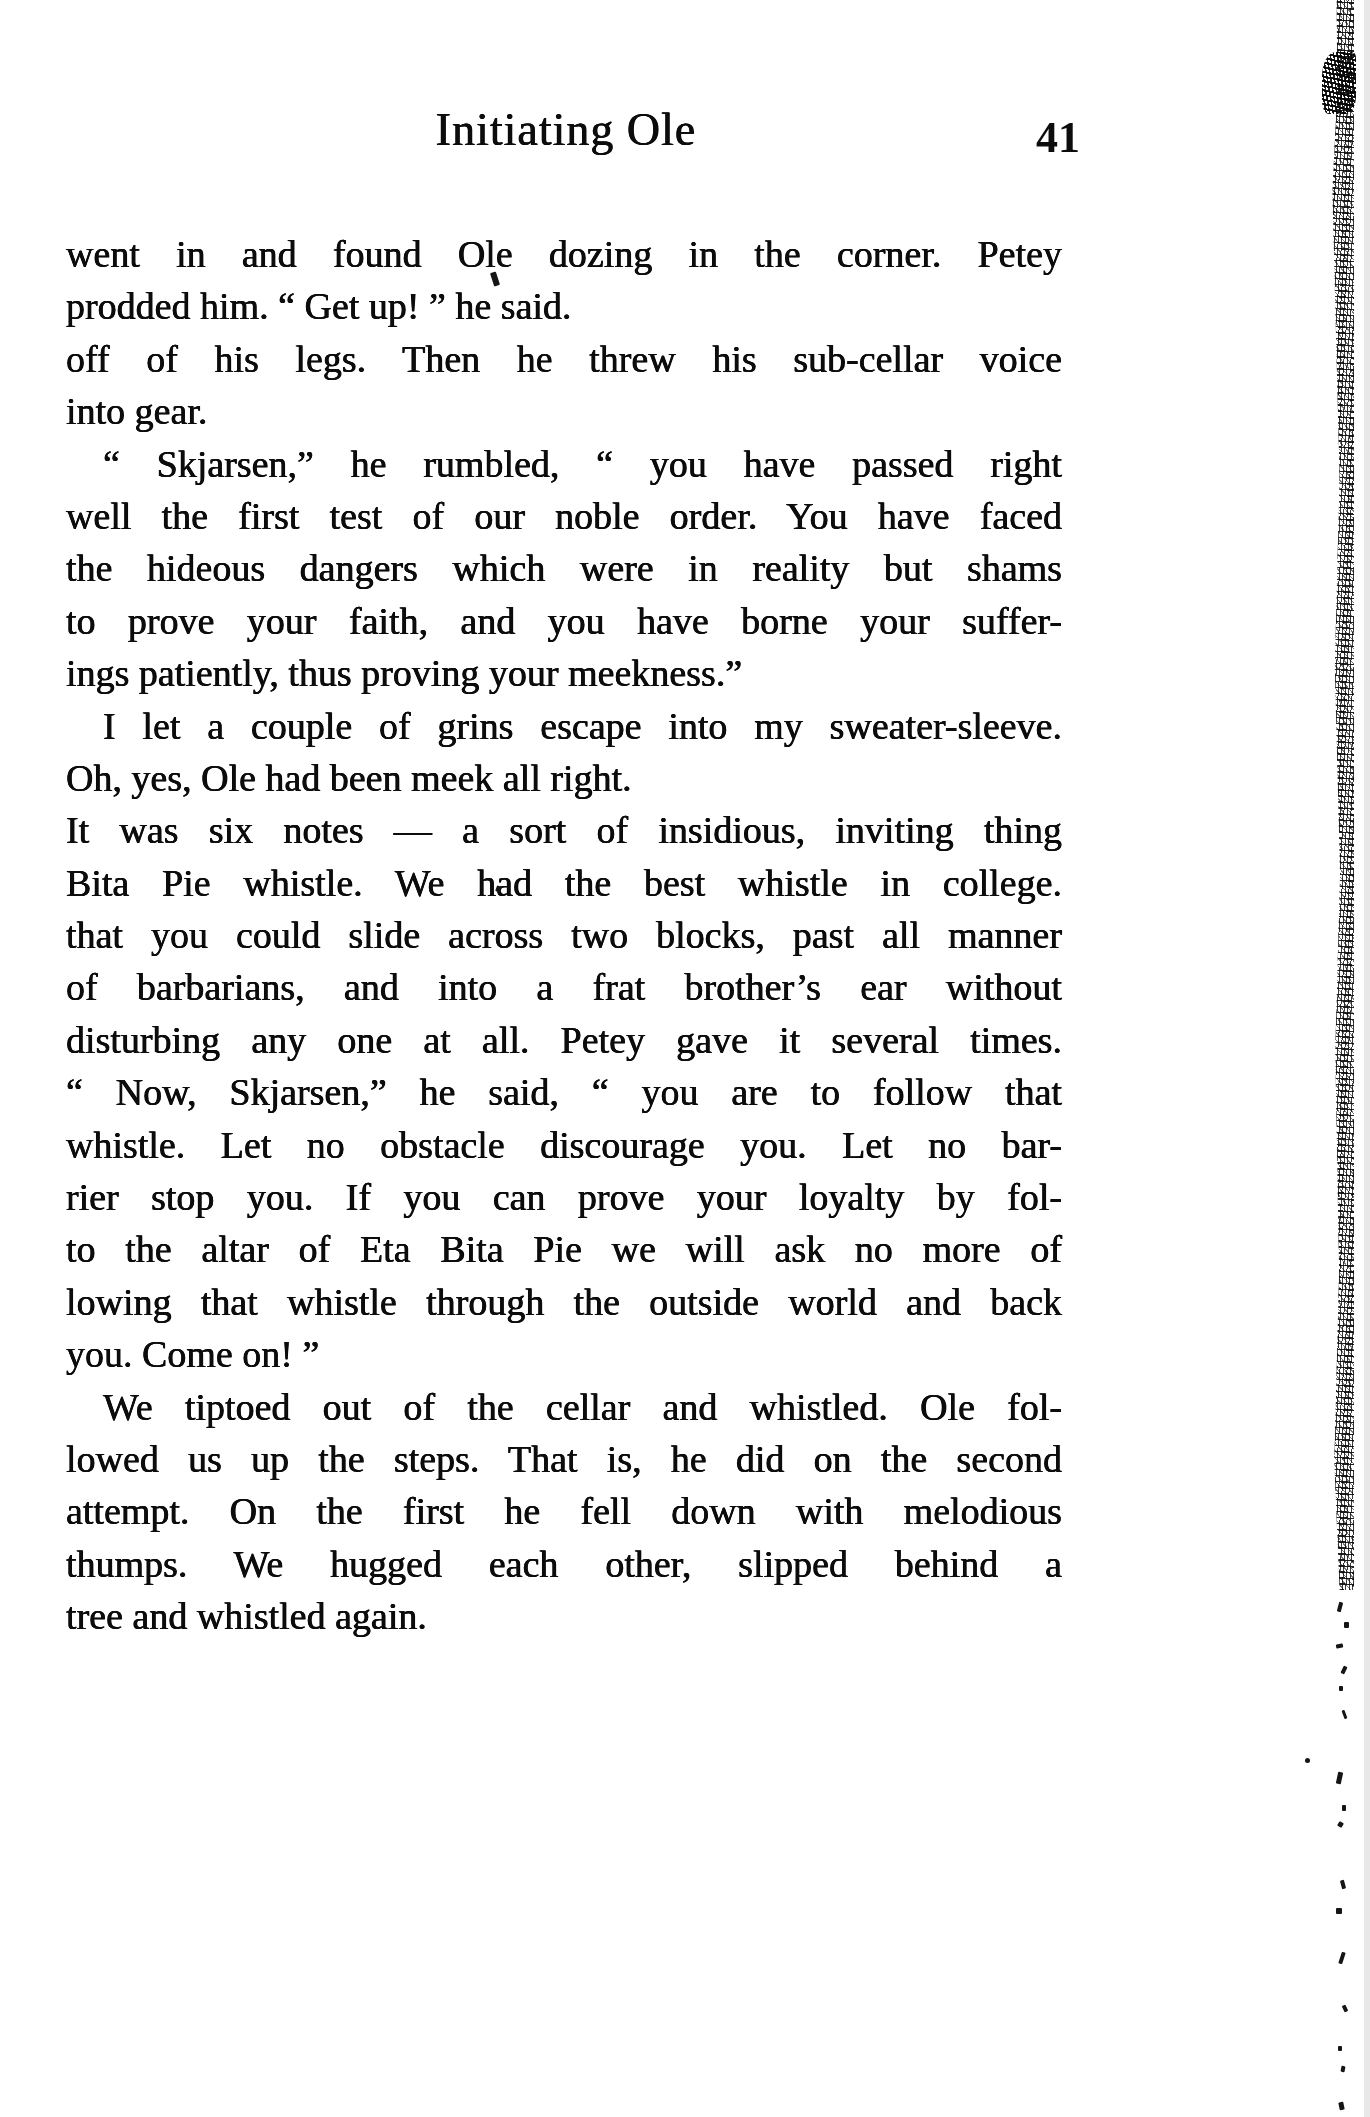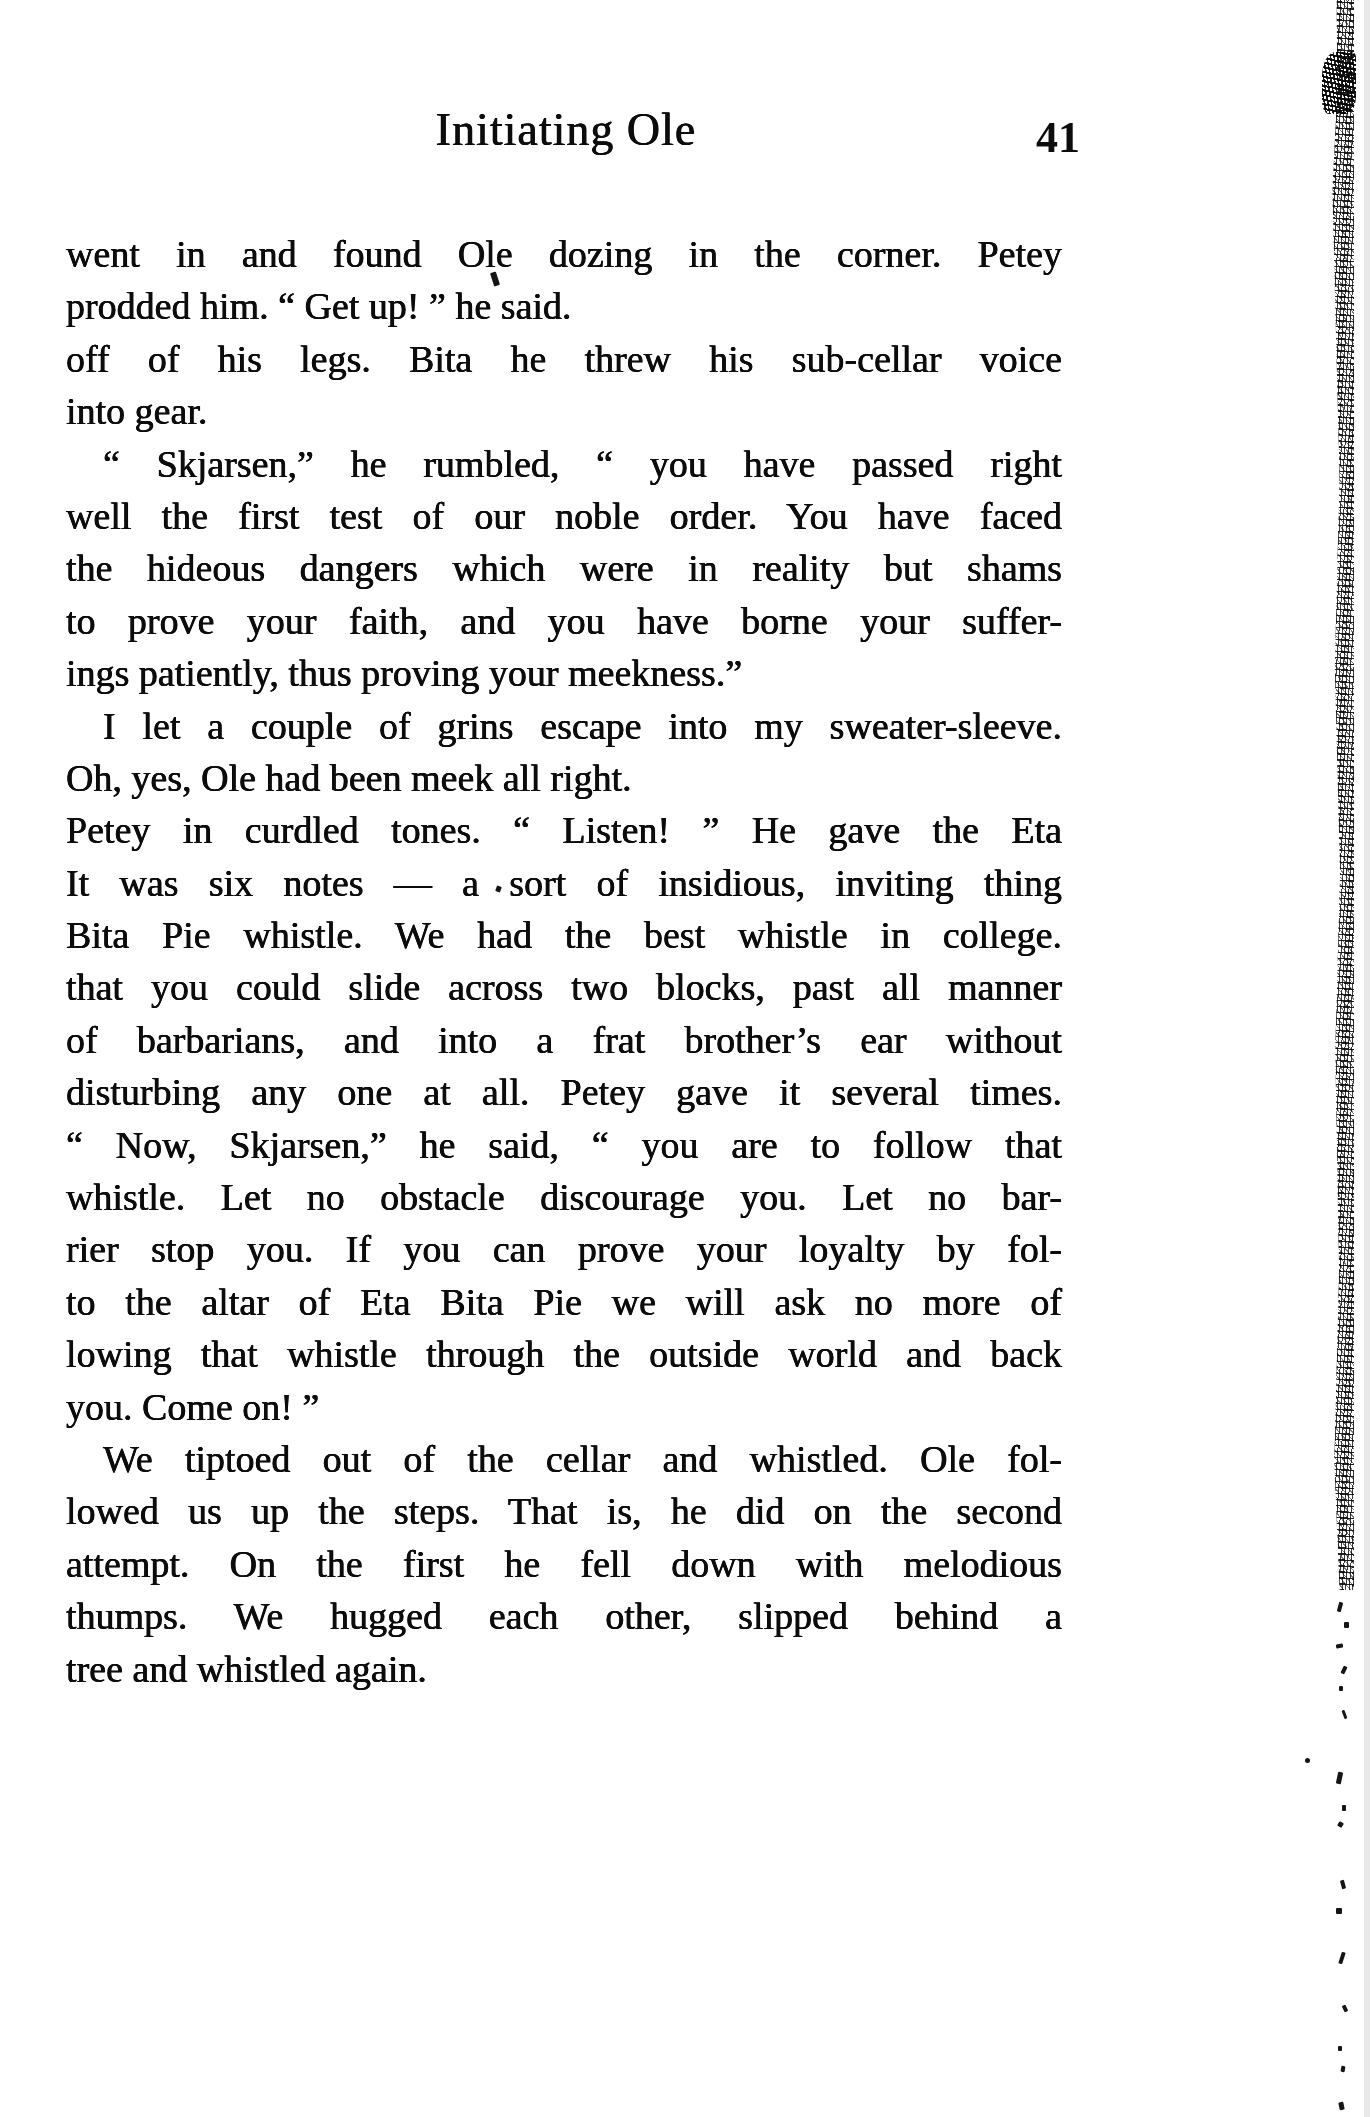--- a/index.html
+++ b/index.html
@@ -106,30 +106,29 @@
 <div class="page">
 
   <div class="header-row">
     <span class="header-title">Initiating Ole</span>
     <span class="header-page-number">41</span>
   </div>
 
   <div class="text-block">
     <div class="line">went in and found Ole dozing in the corner.  Petey</div>
     <div class="line par-end">prodded him.  “ Get up! ” he said.</div>
-    <div class="line">off of his legs.  Bita he threw his sub-cellar voice</div>
+    <div class="line">off of his legs.  Then he threw his sub-cellar voice</div>
     <div class="line par-end">into gear.</div>
     <div class="line indent">“ Skjarsen,” he rumbled, “ you have passed right</div>
     <div class="line">well the first test of our noble order.  You have faced</div>
     <div class="line">the hideous dangers which were in reality but shams</div>
     <div class="line">to prove your faith, and you have borne your suffer-</div>
     <div class="line par-end">ings patiently, thus proving your meekness.”</div>
     <div class="line indent">I let a couple of grins escape into my sweater-sleeve.</div>
     <div class="line par-end">Oh, yes, Ole had been meek all right.</div>
-    <div class="line">Petey in curdled tones.  “ Listen! ”  He gave the Eta</div>
     <div class="line">It was six notes — a sort of insidious, inviting thing</div>
     <div class="line">Bita Pie whistle.  We had the best whistle in college.</div>
     <div class="line">that you could slide across two blocks, past all manner</div>
     <div class="line">of barbarians, and into a frat brother’s ear without</div>
     <div class="line">disturbing any one at all.  Petey gave it several times.</div>
     <div class="line">“ Now, Skjarsen,” he said, “ you are to follow that</div>
     <div class="line">whistle.  Let no obstacle discourage you.  Let no bar-</div>
     <div class="line">rier stop you.  If you can prove your loyalty by fol-</div>
     <div class="line">to the altar of Eta Bita Pie we will ask no more of</div>
     <div class="line">lowing that whistle through the outside world and back</div>

